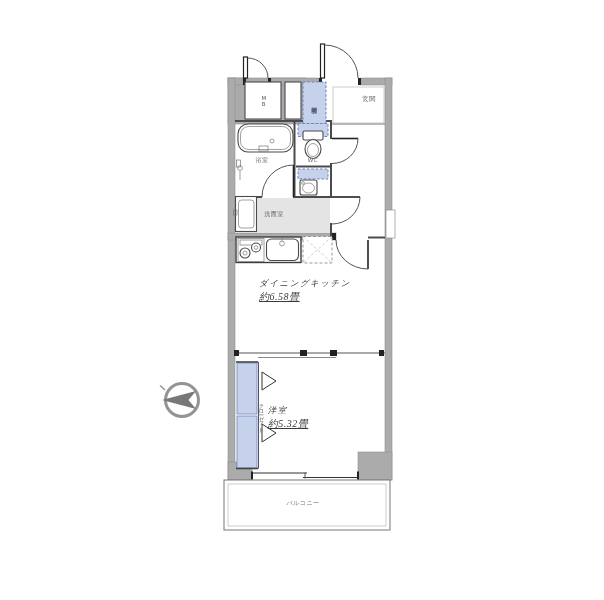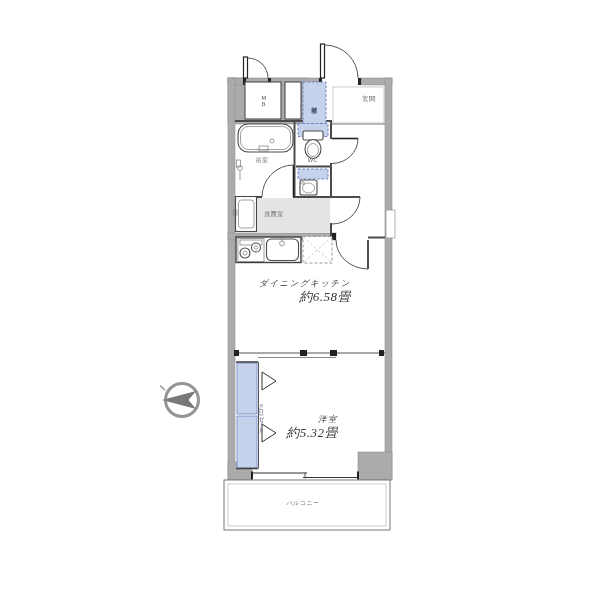--- a/index.html
+++ b/index.html
@@ -13,24 +13,24 @@
   .fine{stroke:#aaa;stroke-width:.6;fill:none;}
   .fix{fill:#ffffff;stroke:#4a4a4a;stroke-width:1.1;}
   .fix2{fill:none;stroke:#777;stroke-width:.7;}
   .arc{fill:none;stroke:#555;stroke-width:1;}
   .leaf{fill:#fff;stroke:#222;stroke-width:1.2;}
   .blue{fill:var(--blueFill);stroke:var(--blueStroke);stroke-width:.8;}
   .bluedash{fill:var(--blueFill);stroke:var(--blueStroke);stroke-width:1;stroke-dasharray:2.6 1.8;}
   .dash{fill:#fff;stroke:#999;stroke-width:1;stroke-dasharray:3 2;}
   .dashx{stroke:#c3c3c3;stroke-width:.8;stroke-dasharray:3 2;fill:none;}
   .gray-floor{fill:var(--floorGray);stroke:none;}
-  .lbl{position:absolute;transform:translate(-50%,-50%);white-space:nowrap;text-align:right;
+  .lbl{position:absolute;transform:translate(-50%,-50%);white-space:nowrap;text-align:left;
        color:var(--label);font:6px "DejaVu Sans",sans-serif;letter-spacing:.5px;}
   .room{font:italic 8.5px "Liberation Serif",serif;color:var(--roomLabel);letter-spacing:1.5px;line-height:13px;}
-  .room .sz{font-size:13px;letter-spacing:.5px;}
+  .room .sz{font-size:10px;letter-spacing:.5px;text-decoration:underline;}
   .vert{writing-mode:vertical-rl;text-orientation:upright;letter-spacing:0;line-height:1;}
   .tiny{font-size:5.5px;}
 </style>
 </head>
 <body>
 
 <div id="stage">
 
   <svg width="604" height="600" viewBox="0 0 604 600">
 
@@ -191,21 +191,21 @@
   <div class="lbl" style="left:369px;top:99px;font-size:6.5px;">玄関</div>
   <div class="lbl" style="left:262px;top:160px;">浴室</div>
   <div class="lbl tiny" style="left:313px;top:160px;">WC</div>
   <div class="lbl" style="left:274px;top:214px;">洗面室</div>
 
   <div class="lbl room" style="left:305px;top:290px;">
     <div>ダイニングキッチン</div>
     <div class="sz">約6.58畳</div>
   </div>
 
-  <div class="lbl room" style="left:312px;top:417px;margin-top:9px;">
+  <div class="lbl room" style="left:288px;top:417px;">
     <div>洋室</div>
     <div class="sz">約5.32畳</div>
   </div>
 
   <div class="lbl vert tiny" style="left:261px;top:415px;color:#44506e;">クローゼット</div>
   <div class="lbl" style="left:303px;top:503px;color:#777;">バルコニー</div>
 
 </div>
 
 </body></html>

